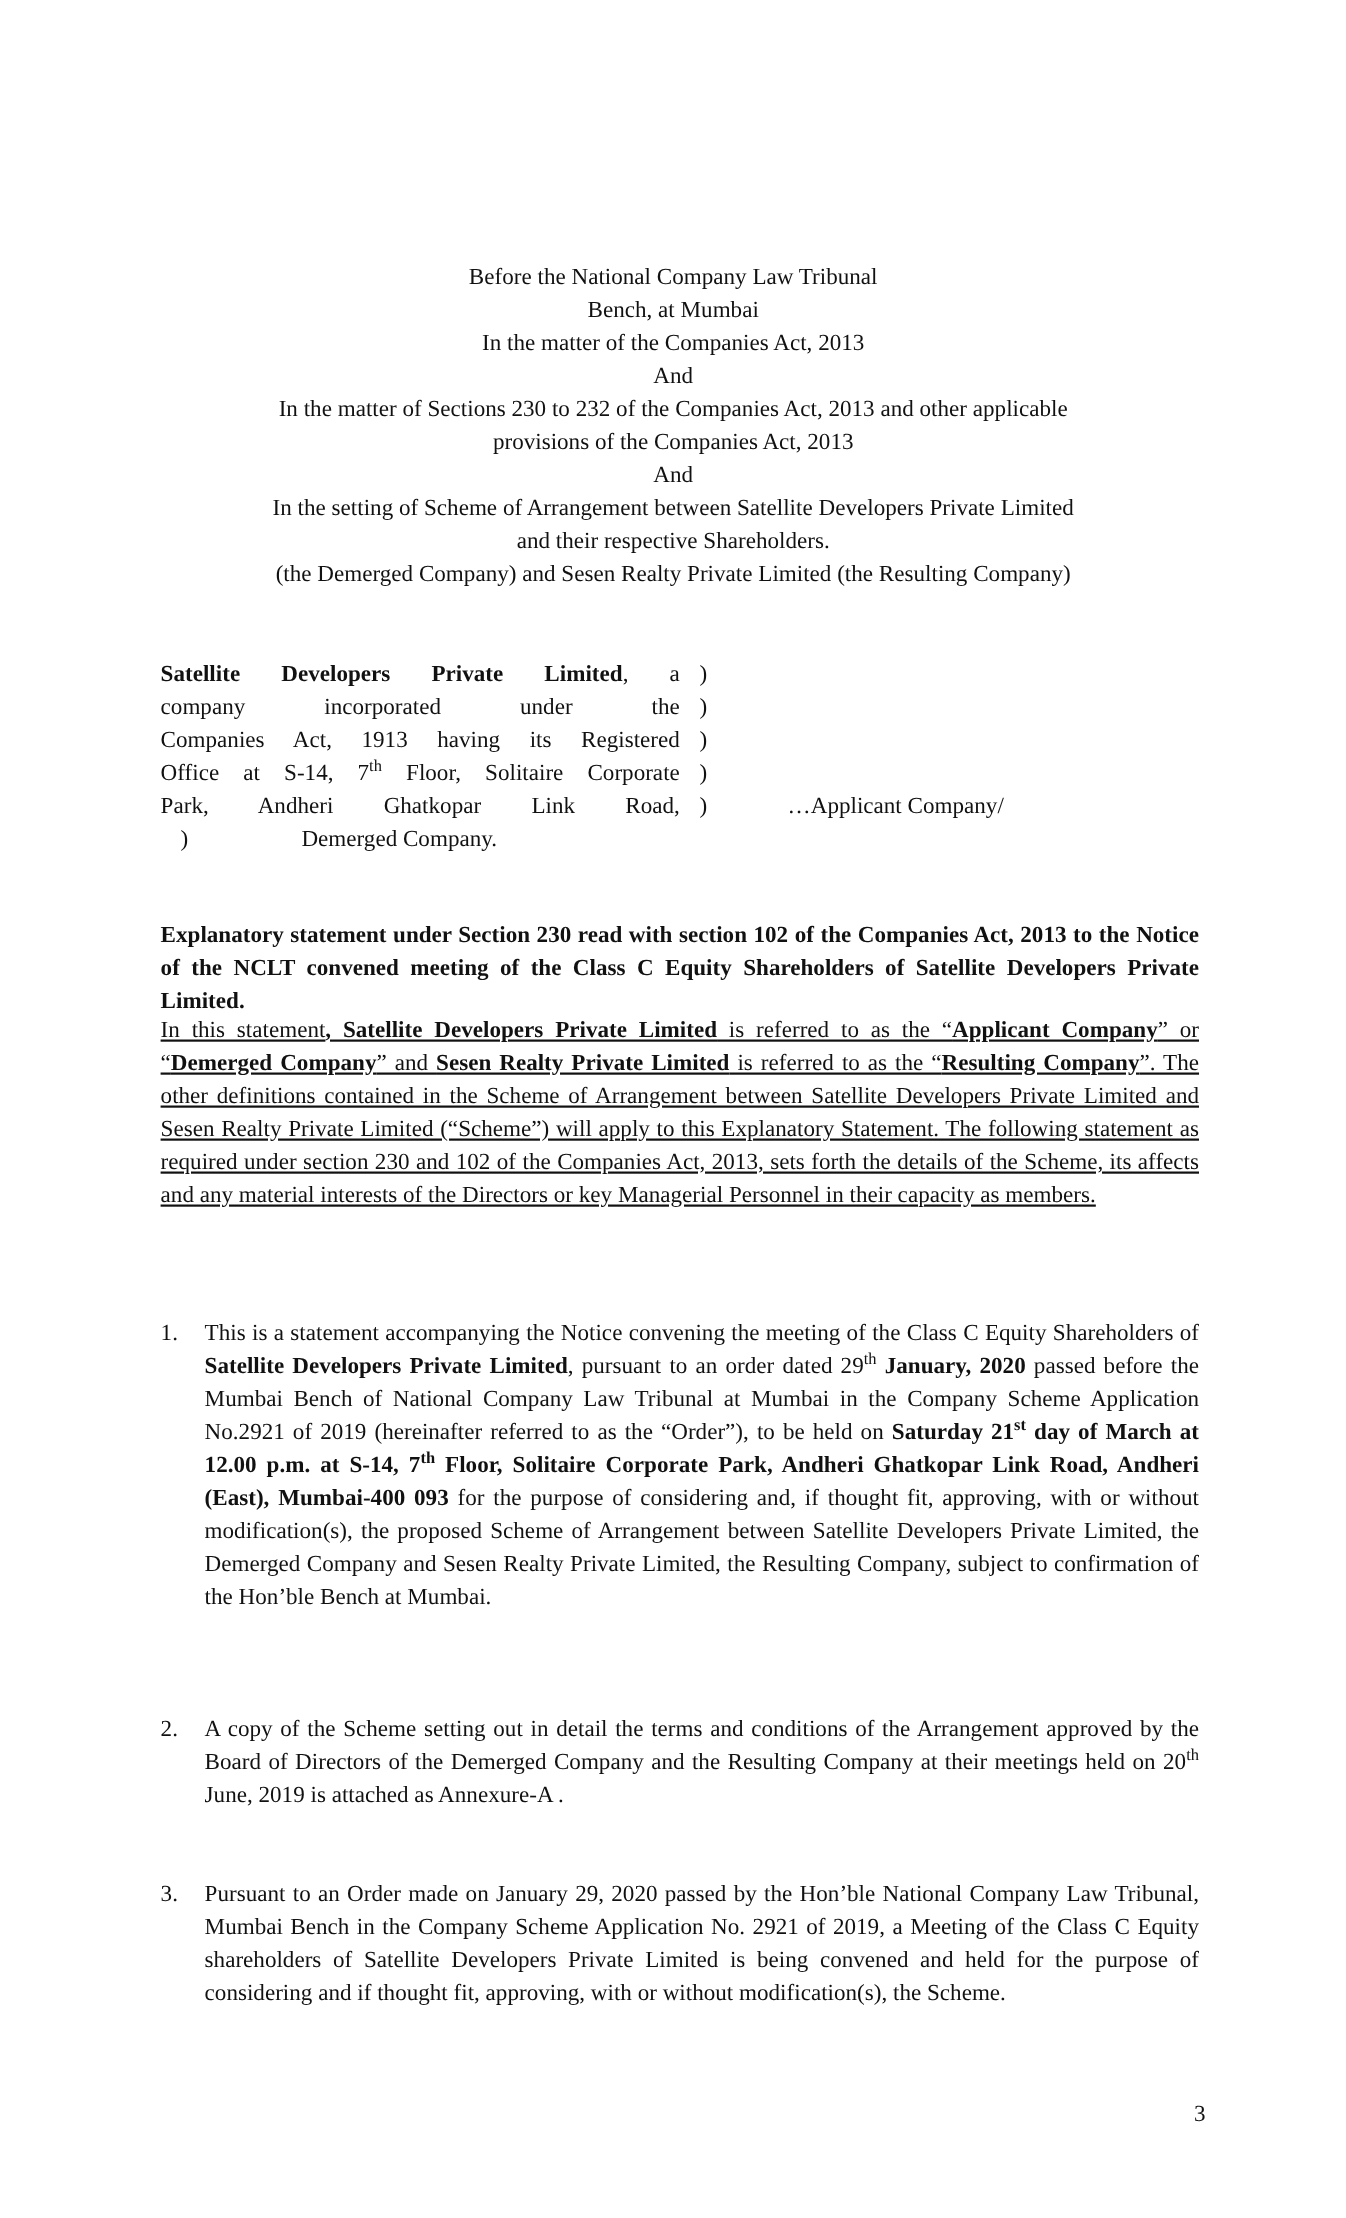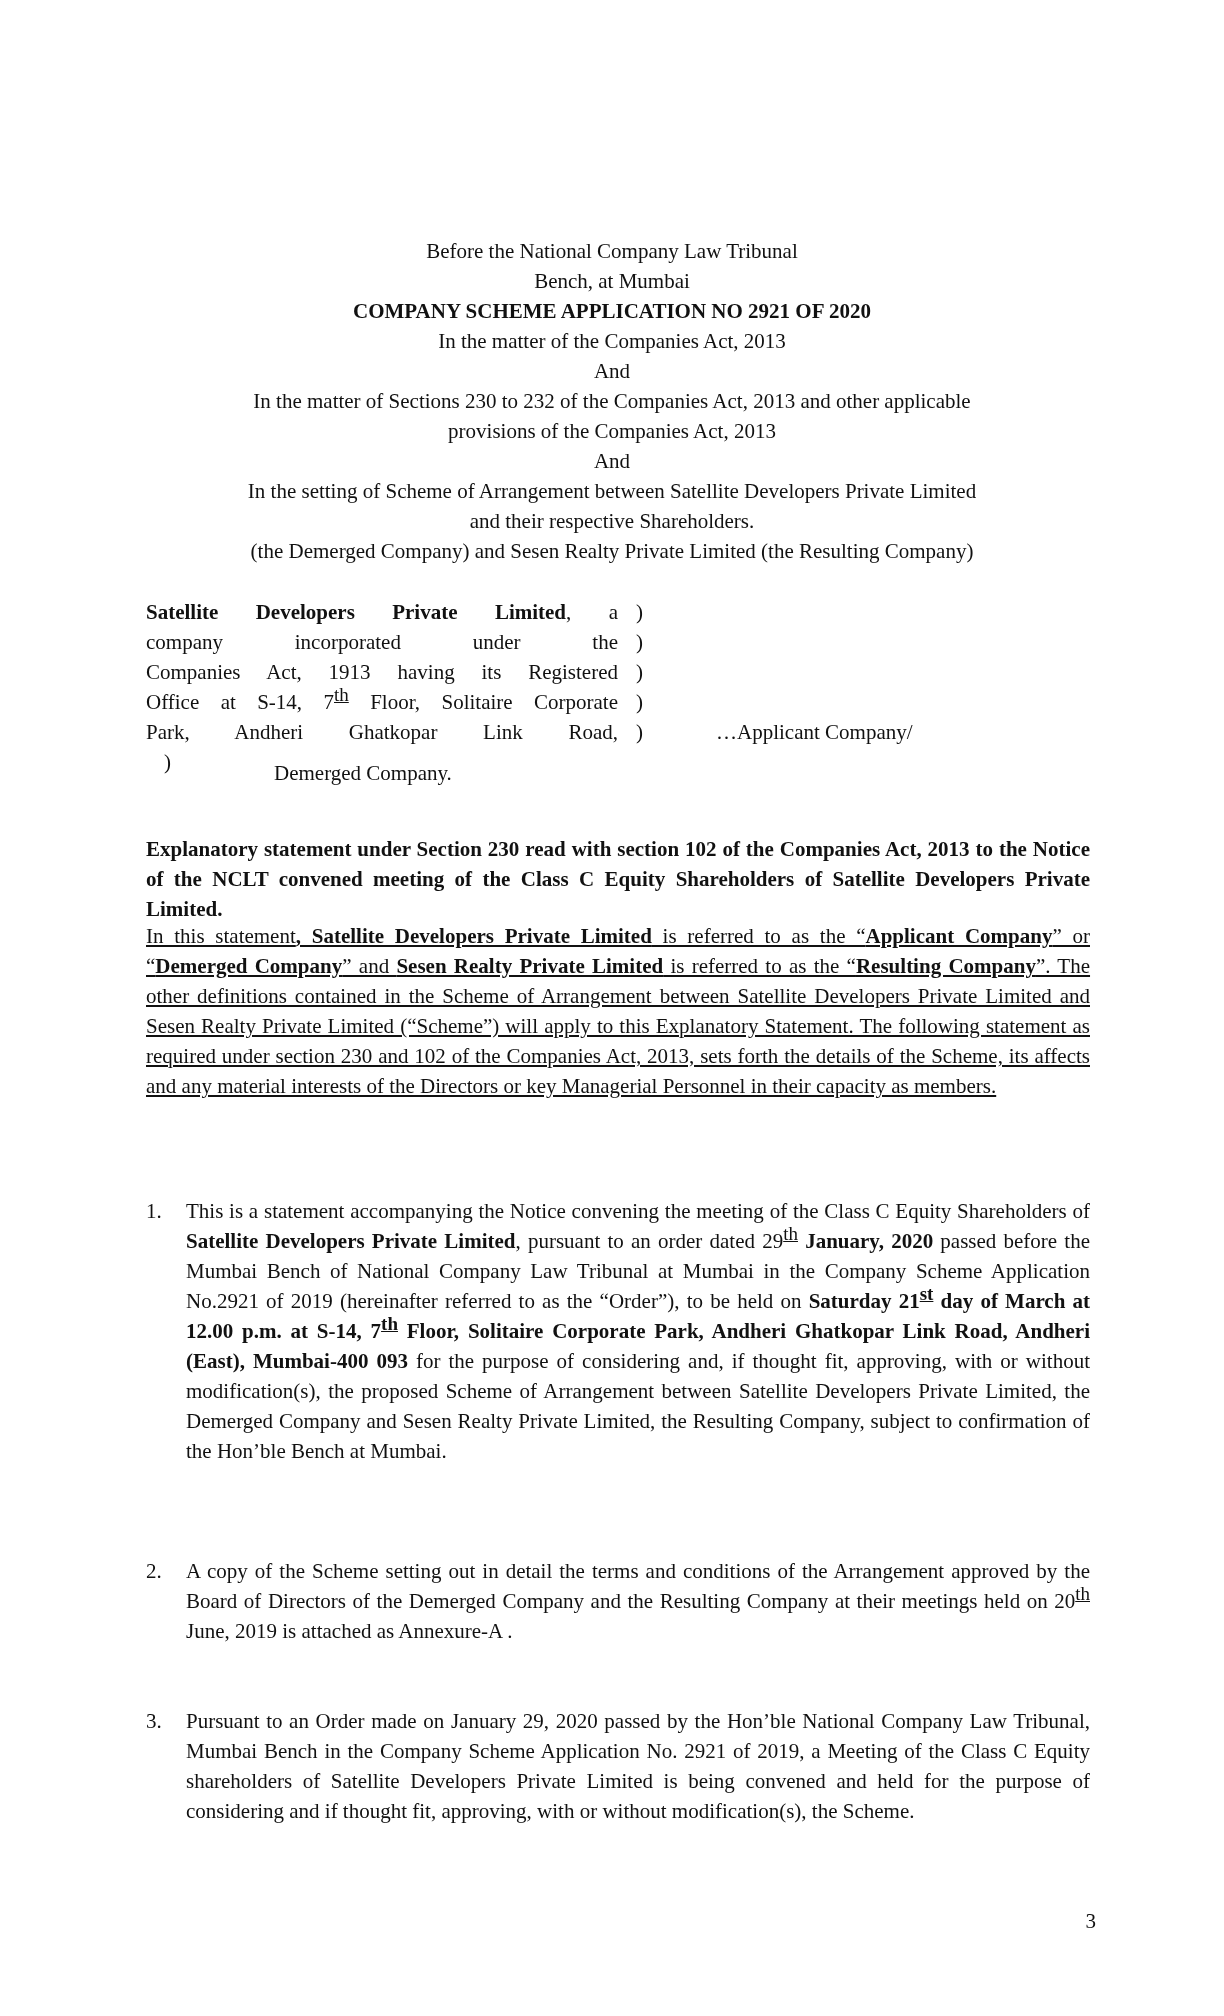--- a/index.html
+++ b/index.html
@@ -56,22 +56,22 @@
     .paren {
       width: 30px;
       margin-left: 18px;
       text-align: left;
     }
     .party-right {
       flex: 1;
       padding-left: 50px;
       white-space: nowrap;
     }
-    .party-right.second { padding-left: 80px; margin-top: 11px; }
-    sup { font-size: 19px; line-height: 0; vertical-align: super; text-decoration: underline; }
+    .party-right.second { padding-left: 80px; }
+    sup { font-size: 15px; line-height: 0; vertical-align: super; }
 
     .block {
       position: absolute;
       left: 146px;
       width: 944px;
       text-align: justify;
     }
     .expl-title {
       top: 808px;
       font-weight: bold;
@@ -110,21 +110,20 @@
     b { font-weight: bold; }
   </style>
 </head>
 <body>
 
 <div class="page">
 
   <div class="header">
     <div>Before the National Company Law Tribunal</div>
     <div>Bench, at Mumbai</div>
-    <div class="bold">COMPANY SCHEME APPLICATION NO 2921 OF 2020</div>
     <div>In the matter of the Companies Act, 2013</div>
     <div>And</div>
     <div>In the matter of Sections 230 to 232 of the Companies Act, 2013 and other applicable</div>
     <div>provisions of the Companies Act, 2013</div>
     <div>And</div>
     <div>In the setting of Scheme of Arrangement between Satellite Developers Private Limited</div>
     <div>and their respective Shareholders.</div>
     <div>(the Demerged Company) and Sesen Realty Private Limited (the Resulting Company)</div>
   </div>
 

